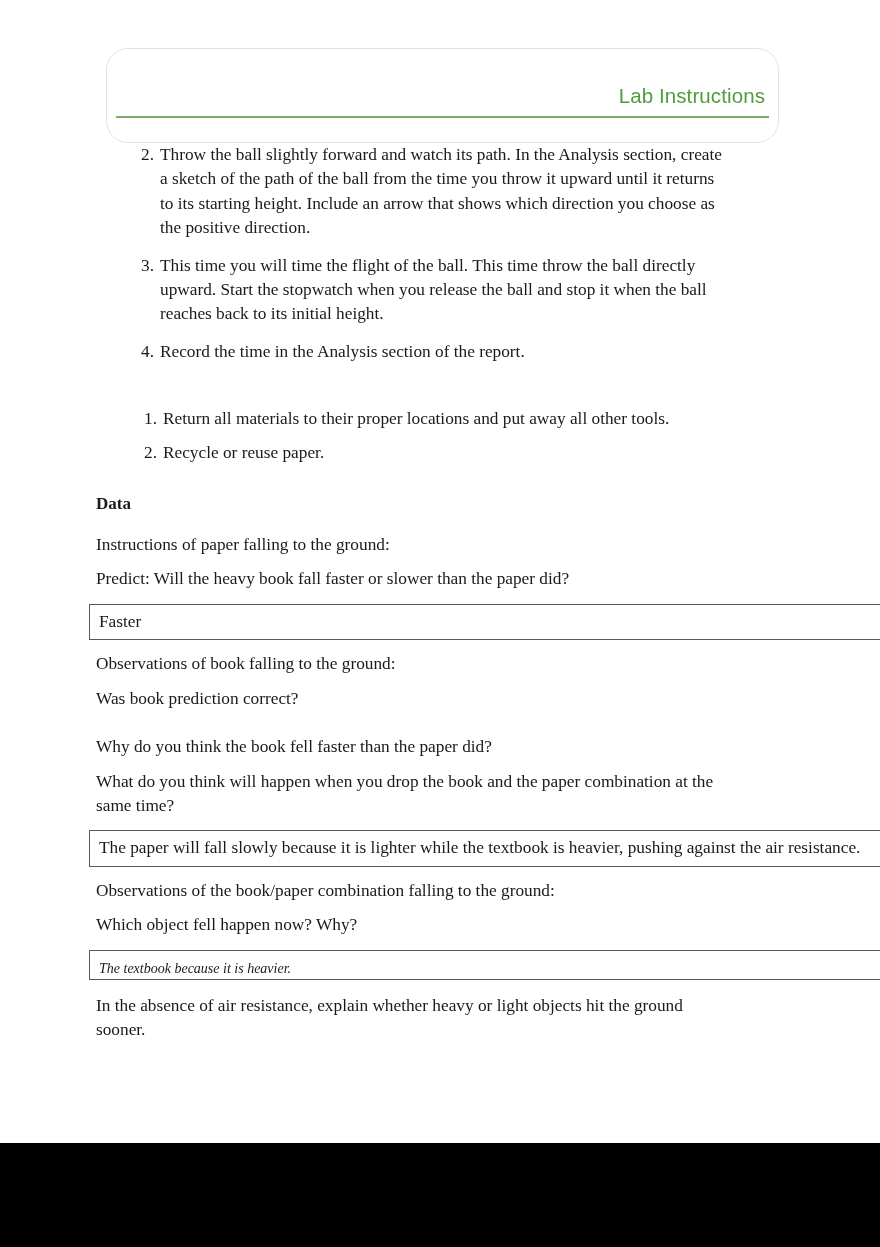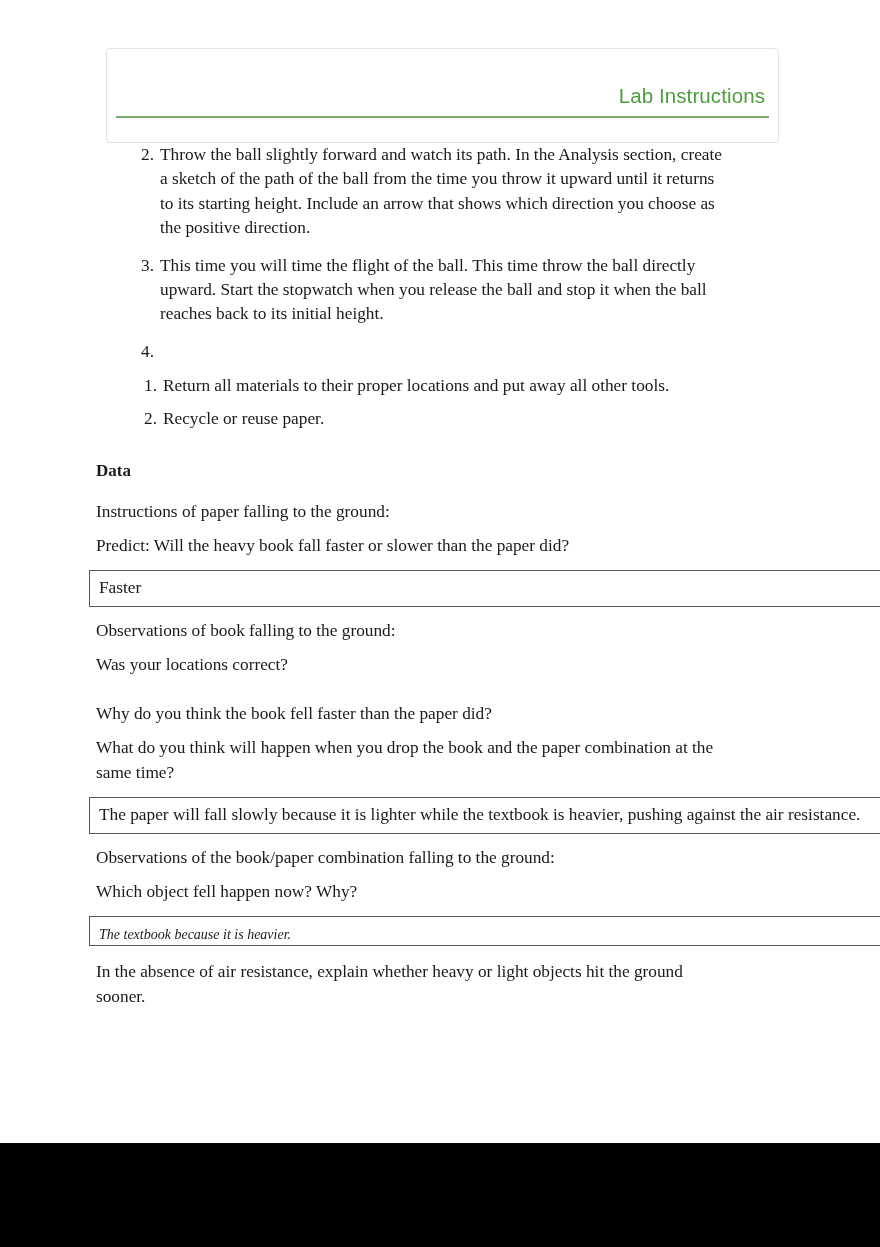--- a/index.html
+++ b/index.html
@@ -19,21 +19,21 @@
 
   
   .header-card {
     position: absolute;
     left: 106px;
     top: 48px;
     width: 673px;
     height: 95px;
     box-sizing: border-box;
     border: 1px solid #e3e3e3;
-    border-radius: 4px;
+    border-radius: 22px;
     background: #ffffff;
   }
   .header-title {
     position: absolute;
     right: 13px;
     top: 35px;
     font-family: "Liberation Sans", "DejaVu Sans", sans-serif;
     font-size: 20.5px;
     font-weight: 400;
     color: #4f9c3f;
@@ -150,20 +150,21 @@
       <li class="li">
         <span class="marker">2.</span>
         <span>Throw the ball slightly forward and watch its path. In the Analysis section, create a sketch of the path of the ball from the time you throw it upward until it returns to its starting height. Include an arrow that shows which direction you choose as the positive direction.</span>
       </li>
       <li class="li" style="margin-top:13px;">
         <span class="marker">3.</span>
         <span>This time you will time the flight of the ball. This time throw the ball directly upward. Start the stopwatch when you release the ball and stop it when the ball reaches back to its initial height.</span>
       </li>
       <li class="li" style="margin-top:13px;">
         <span class="marker">4.</span>
+        <span>Record the time in the Analysis section of the report.</span>
       </li>
     </ol>
 
     <div class="spacer-18"></div>
 
 
     <div class="spacer-16"></div>
 
     <ol class="ol list-disposal">
       <li class="li">
@@ -191,21 +192,21 @@
     <div class="spacer-12"></div>
 
     <div class="answer-box">Faster</div>
 
     <div class="spacer-12"></div>
 
     <div class="para">Observations of book falling to the ground:</div>
 
     <div class="spacer-10"></div>
 
-    <div class="para">Was your locations correct?</div>
+    <div class="para">Was book prediction correct?</div>
 
     <div class="spacer-12"></div>
 
 
     <div class="spacer-12"></div>
 
     <div class="para">Why do you think the book fell faster than the paper did?</div>
 
     <div class="spacer-10"></div>
 

